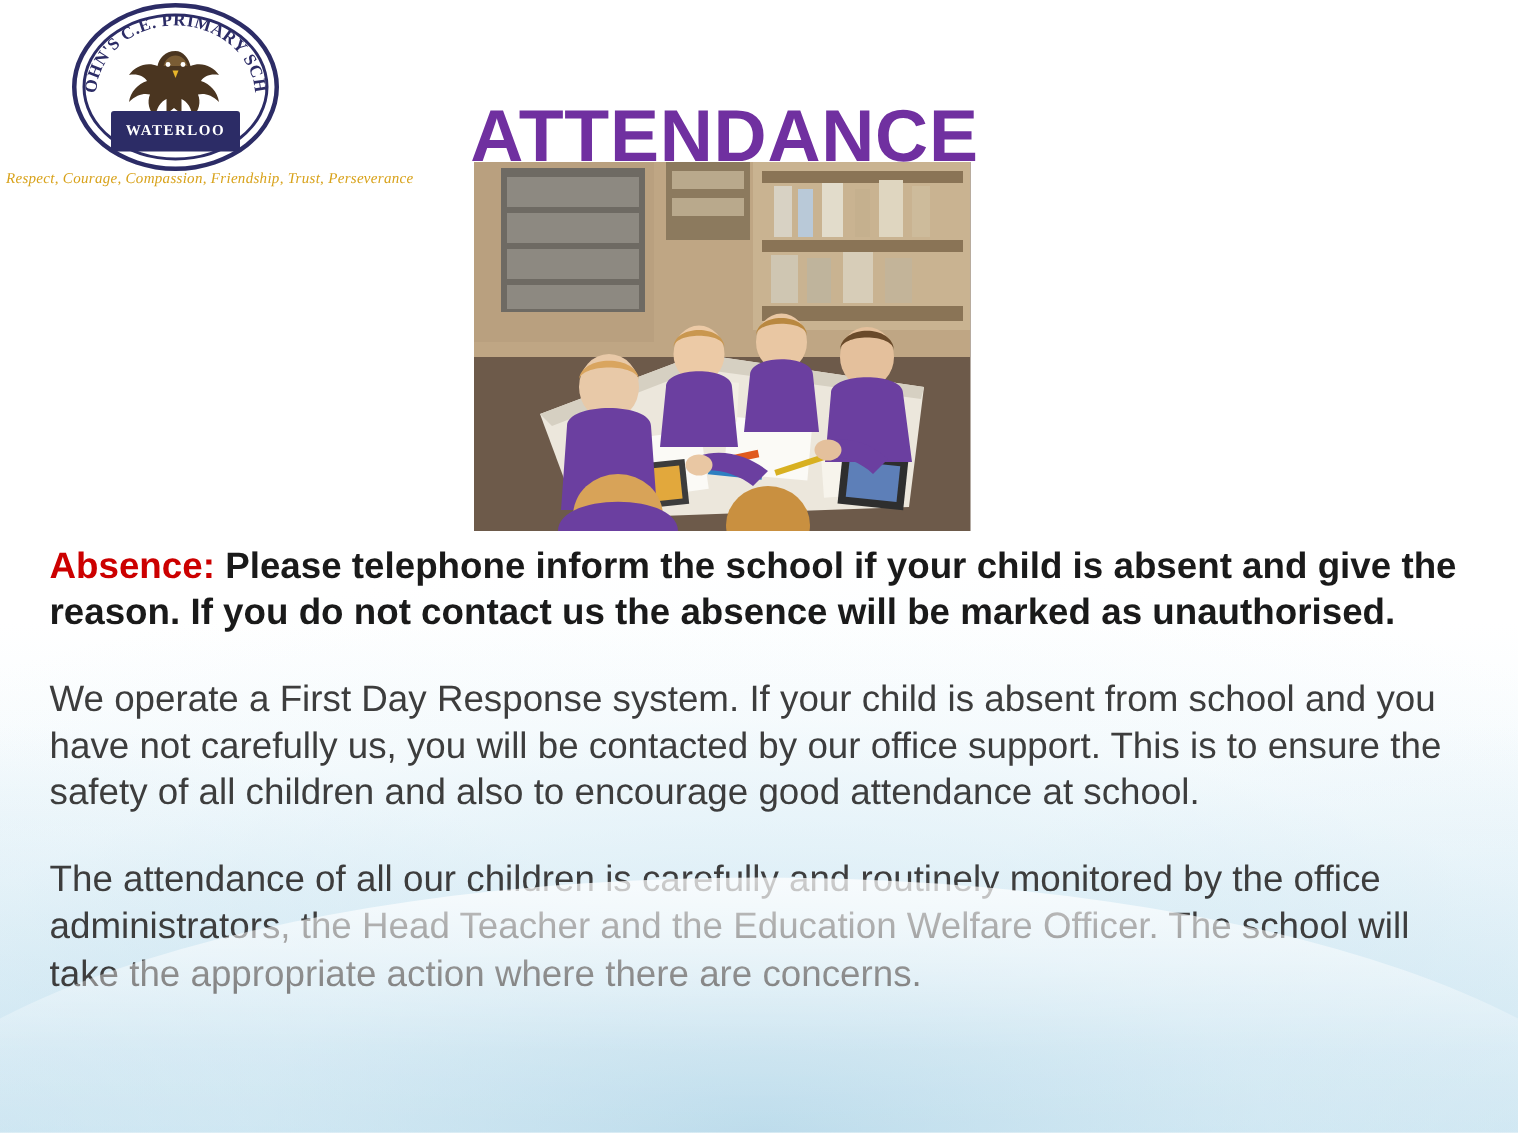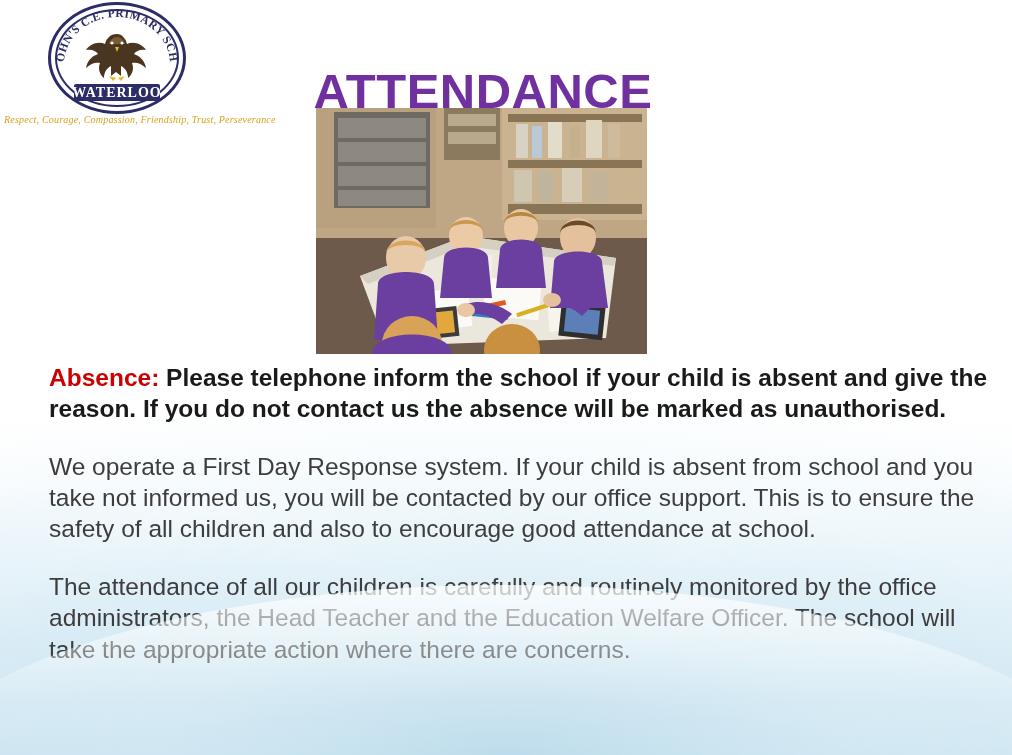--- a/index.html
+++ b/index.html
@@ -85,26 +85,26 @@
     left: 34px;
     top: 26px;
     width: 70px;
     height: 56px;
   }
   .banner {
     position: absolute;
     left: 26px;
     bottom: 13px;
     width: 86px;
-    height: 17px;
+    height: 27px;
     background: #2c2c66;
     border-radius: 2px;
     color: #fff;
     font-family: "Liberation Serif", serif;
-    font-size: 14px;
+    font-size: 10px;
     font-weight: bold;
     letter-spacing: 1px;
     display: flex;
     align-items: center;
     justify-content: center;
   }
   .motto {
     position: absolute;
     left: 4px;
     top: 114px;
@@ -142,21 +142,21 @@
     width: 331px;
     height: 246px;
     overflow: hidden;
     background: #6d5a4a;
   }
   .photo svg { display: block; width: 100%; height: 100%; }
 
   
   .body-text {
     position: absolute;
-    left: 49px;
+    left: 33px;
     top: 362px;
     width: 952px;
   }
   .para {
     margin: 0;
     font-family: "Liberation Sans", sans-serif;
     color: #3d3d3d;
     font-size: 24.5px;
     line-height: 1.28;
   }
@@ -297,18 +297,18 @@
       <path d="M150 196 C168 190 186 198 196 206 L186 216 C176 208 162 204 150 206 Z" fill="#6b3fa0"></path>
       <path d="M236 186 C252 182 268 190 276 198 L266 208 C258 200 246 196 236 196 Z" fill="#6b3fa0"></path>
       <ellipse cx="150" cy="202" rx="9" ry="7" fill="#e9c7a3"></ellipse>
       <ellipse cx="236" cy="192" rx="9" ry="7" fill="#e4c09c"></ellipse>
     </svg>
   </div>
 
   <div class="body-text">
     <p class="para-absence"><span class="absence-label">Absence:</span><span> Please telephone inform the school if your child is absent and give the reason. If you do not contact us the absence will be marked as unauthorised.</span></p>
 
-    <p class="para">We operate a First Day Response system.  If your child is absent from school and you take not informed us, you will be contacted by our office support.  This is to ensure the safety of all children and also to encourage good attendance at school.</p>
+    <p class="para">We operate a First Day Response system.  If your child is absent from school and you have not carefully us, you will be contacted by our office support.  This is to ensure the safety of all children and also to encourage good attendance at school.</p>
 
     <p class="para">The attendance of all our children is carefully and routinely  monitored by the office administrators,  the Head Teacher and the Education Welfare Officer.  The school will take the appropriate action where there are concerns.</p>
   </div>
 
 </div>
 
 </body></html>

